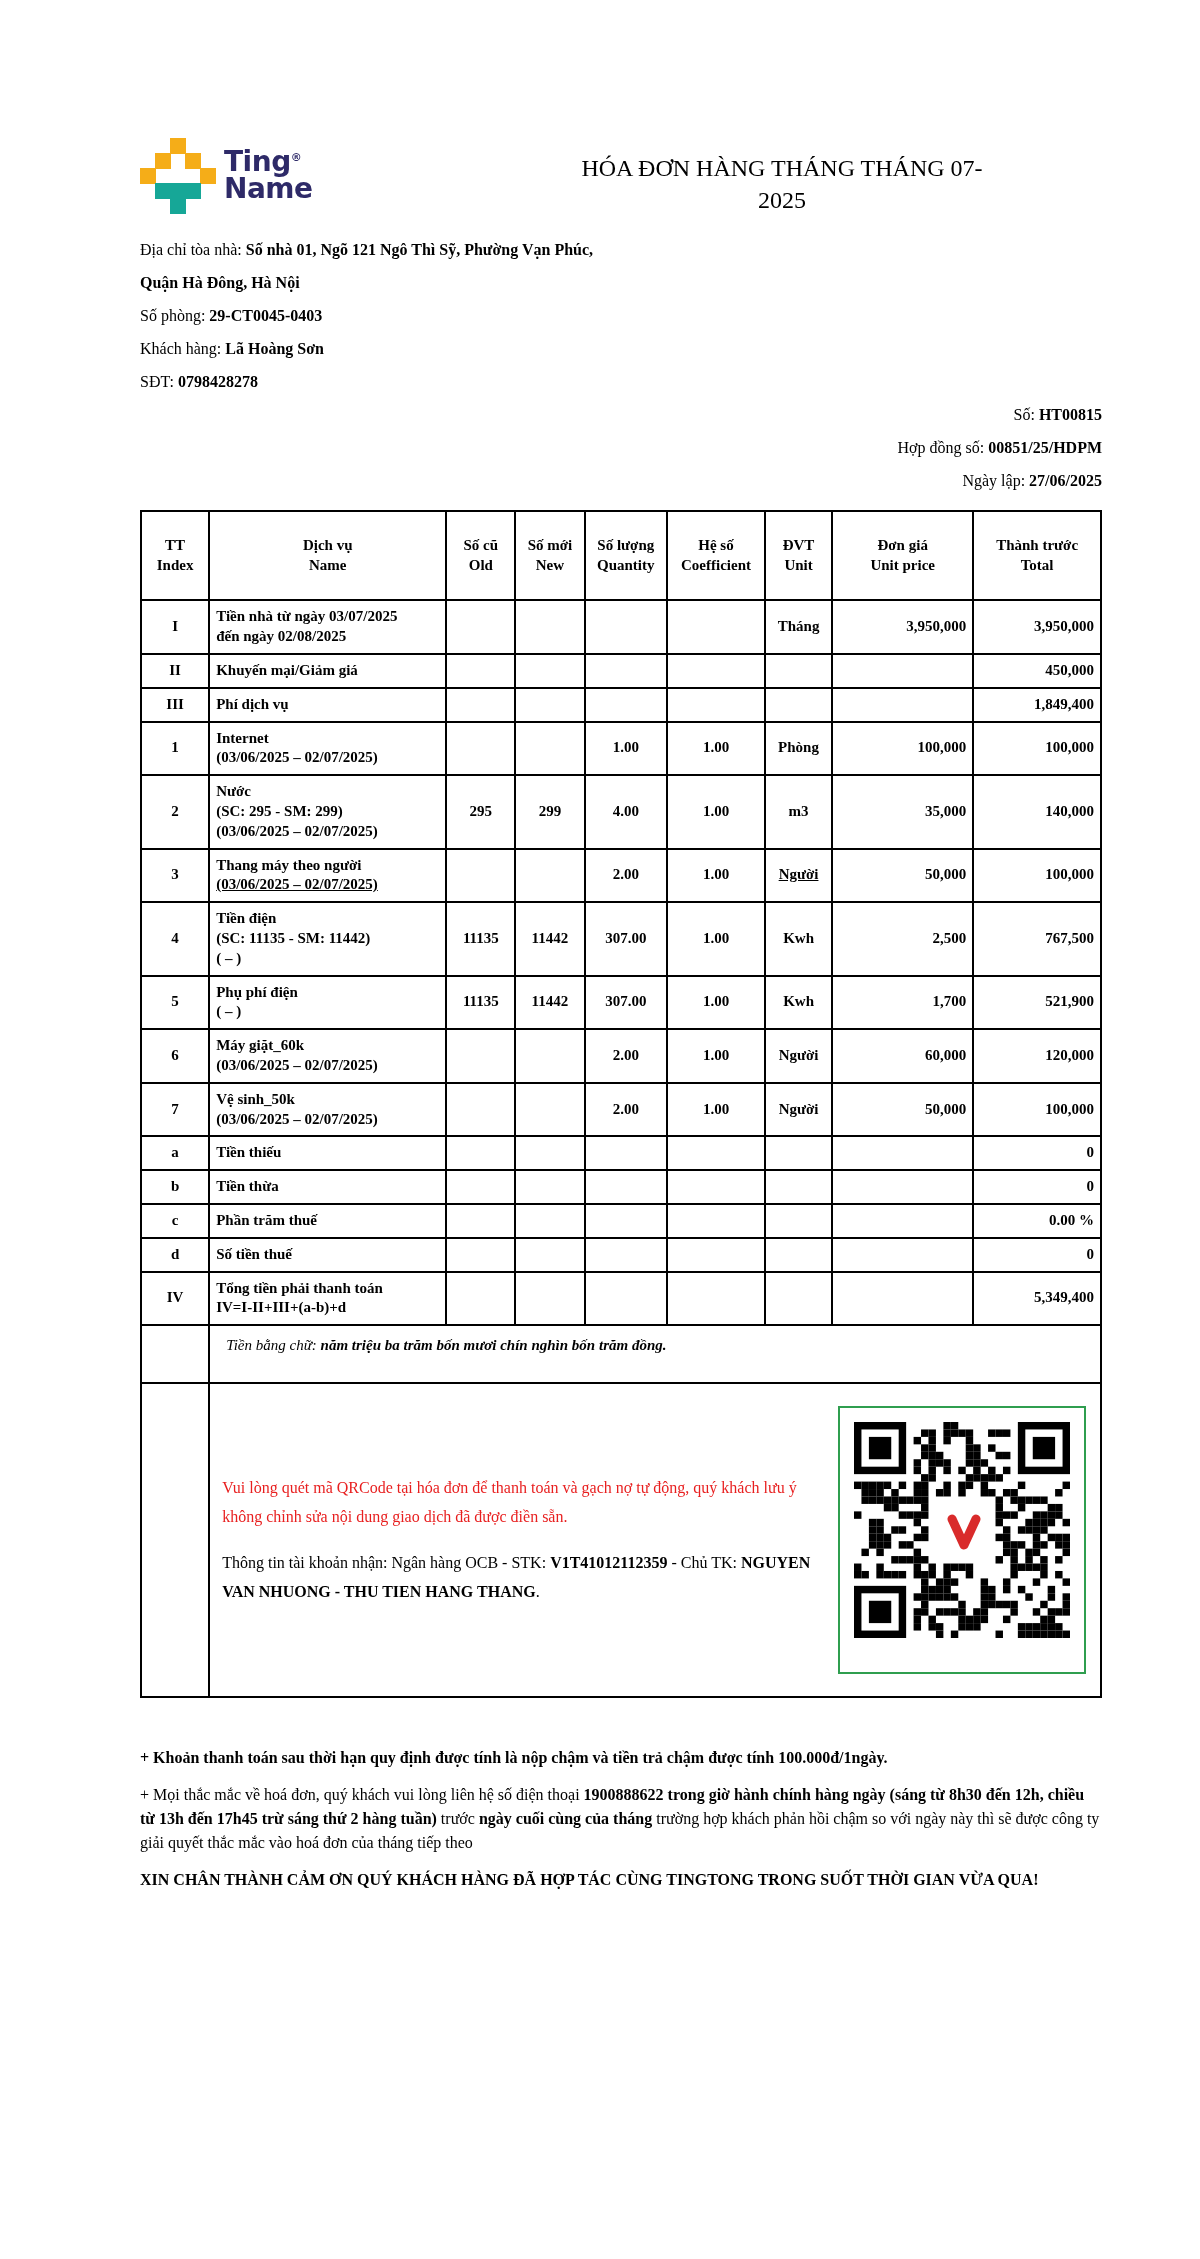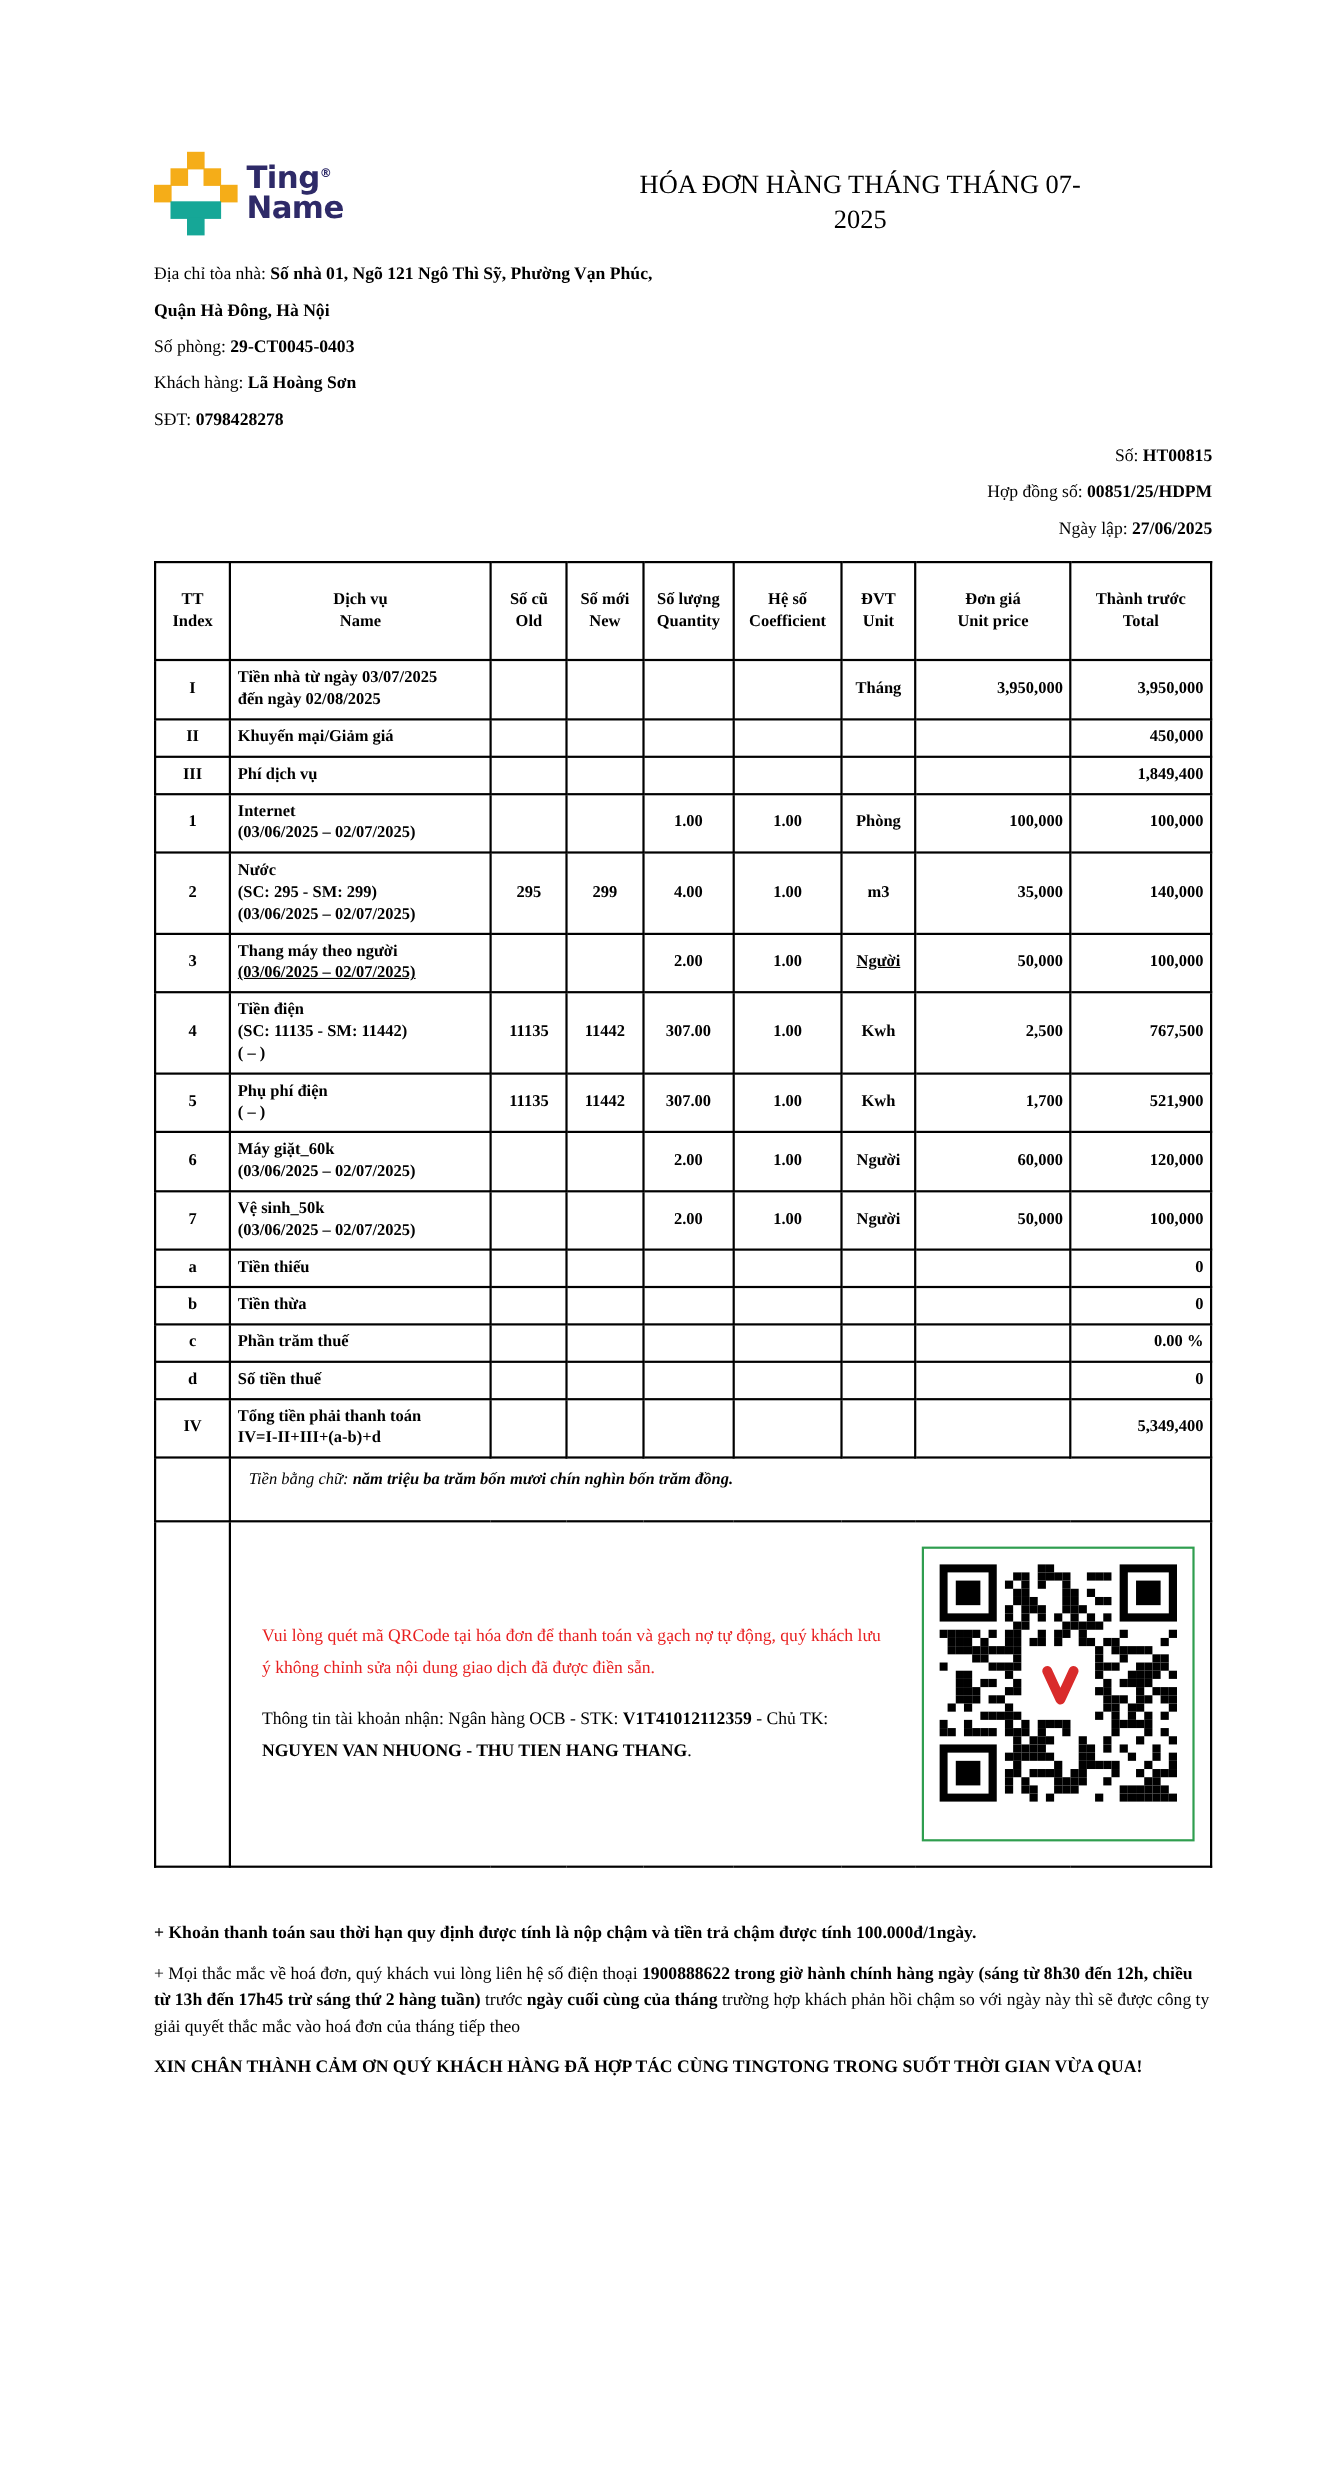--- a/index.html
+++ b/index.html
@@ -45,21 +45,21 @@
   table.invoice td{font-weight:bold;}
   td.c{text-align:center;}
   td.r{text-align:right;padding-right:9px;}
   td.name{text-align:left;padding-left:10px;}
   .u{text-decoration:underline;}
   tr.words-row td{font-weight:normal;padding:10px 10px 26px 16px;}
   tr.words-row i b{font-weight:bold;}
   tr.qr-row td{height:300px;font-weight:normal;}
   .pay-wrap{display:flex;align-items:center;padding:4px 8px 4px 6px;}
   .pay-text{flex:1;font-size:16px;line-height:1.85;padding-right:14px;}
-  .pay-text p{margin:16px;}
+  .pay-text p{margin:0;}
   .pay-text .red{color:var(--accent-red,#e81f1f);margin-bottom:16px;}
   .qr-box{
     flex:none;width:248px;height:268px;border:2px solid var(--qr-green,#2f9e4f);
     background:#fff;position:relative;box-sizing:border-box;
   }
   .qr-box svg.qr{position:absolute;left:14px;top:14px;}
   .v-badge{
     position:absolute;left:96px;top:96px;width:56px;height:56px;background:#fff;
     border-radius:6px;display:flex;align-items:center;justify-content:center;
   }

